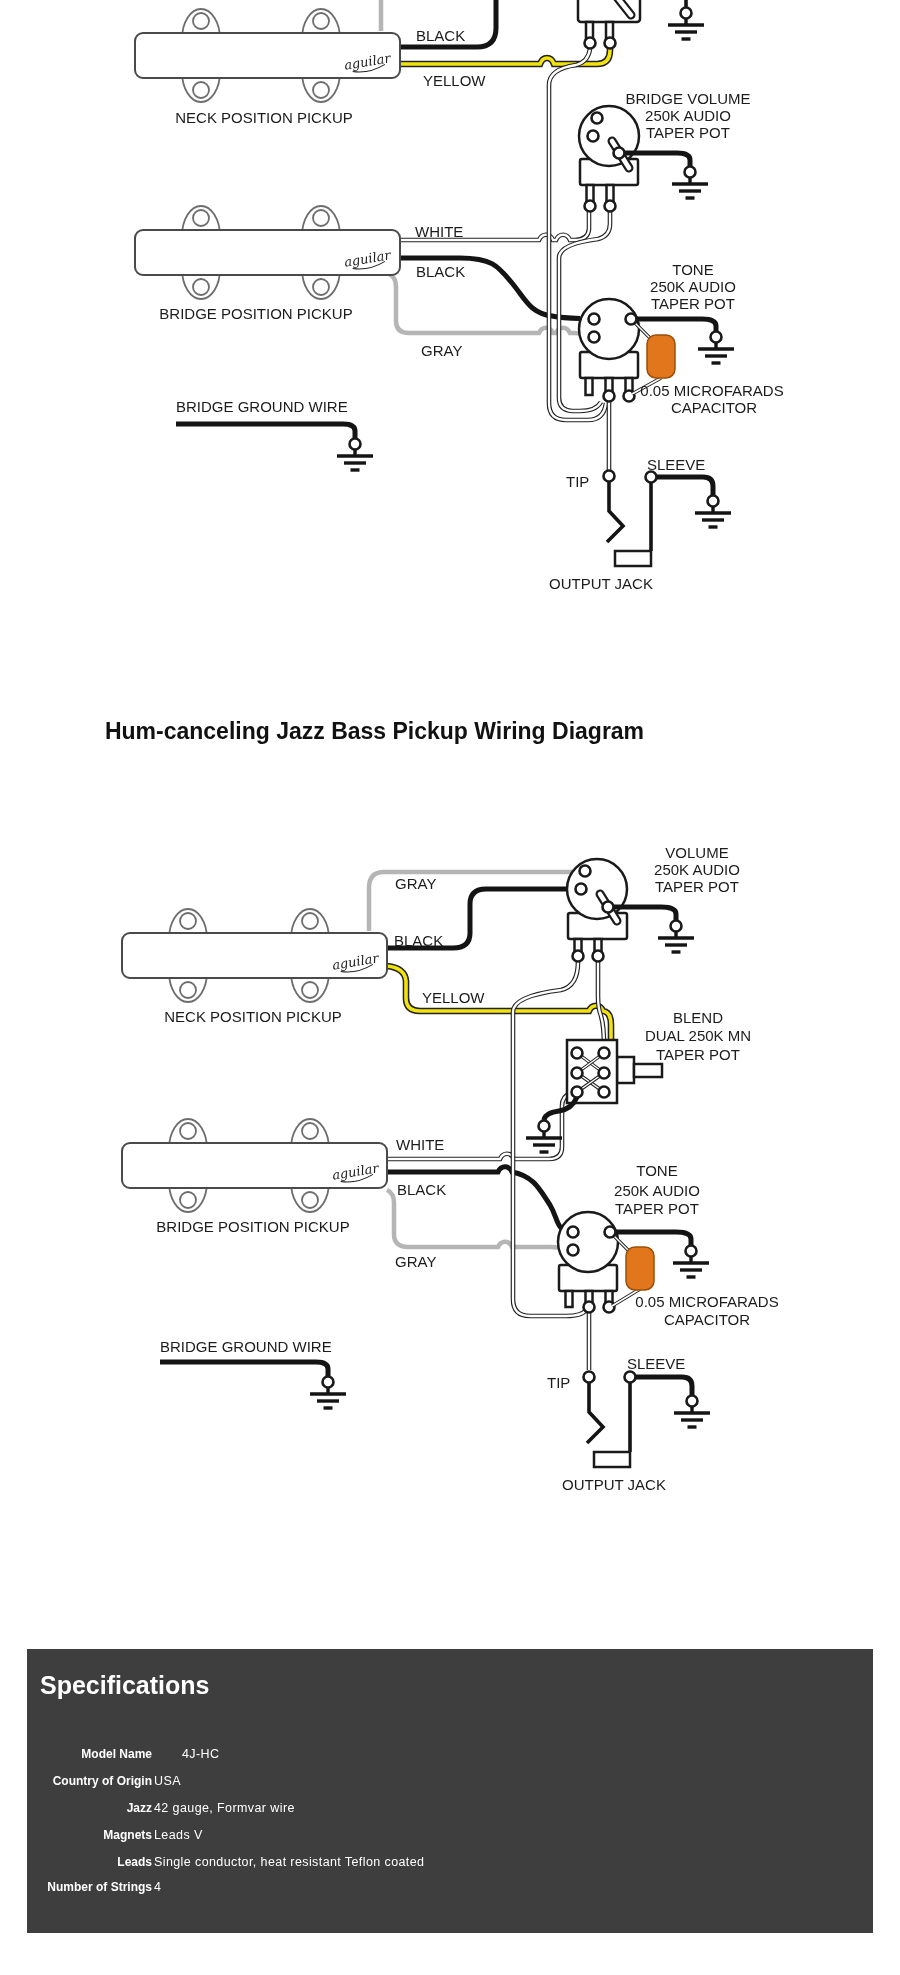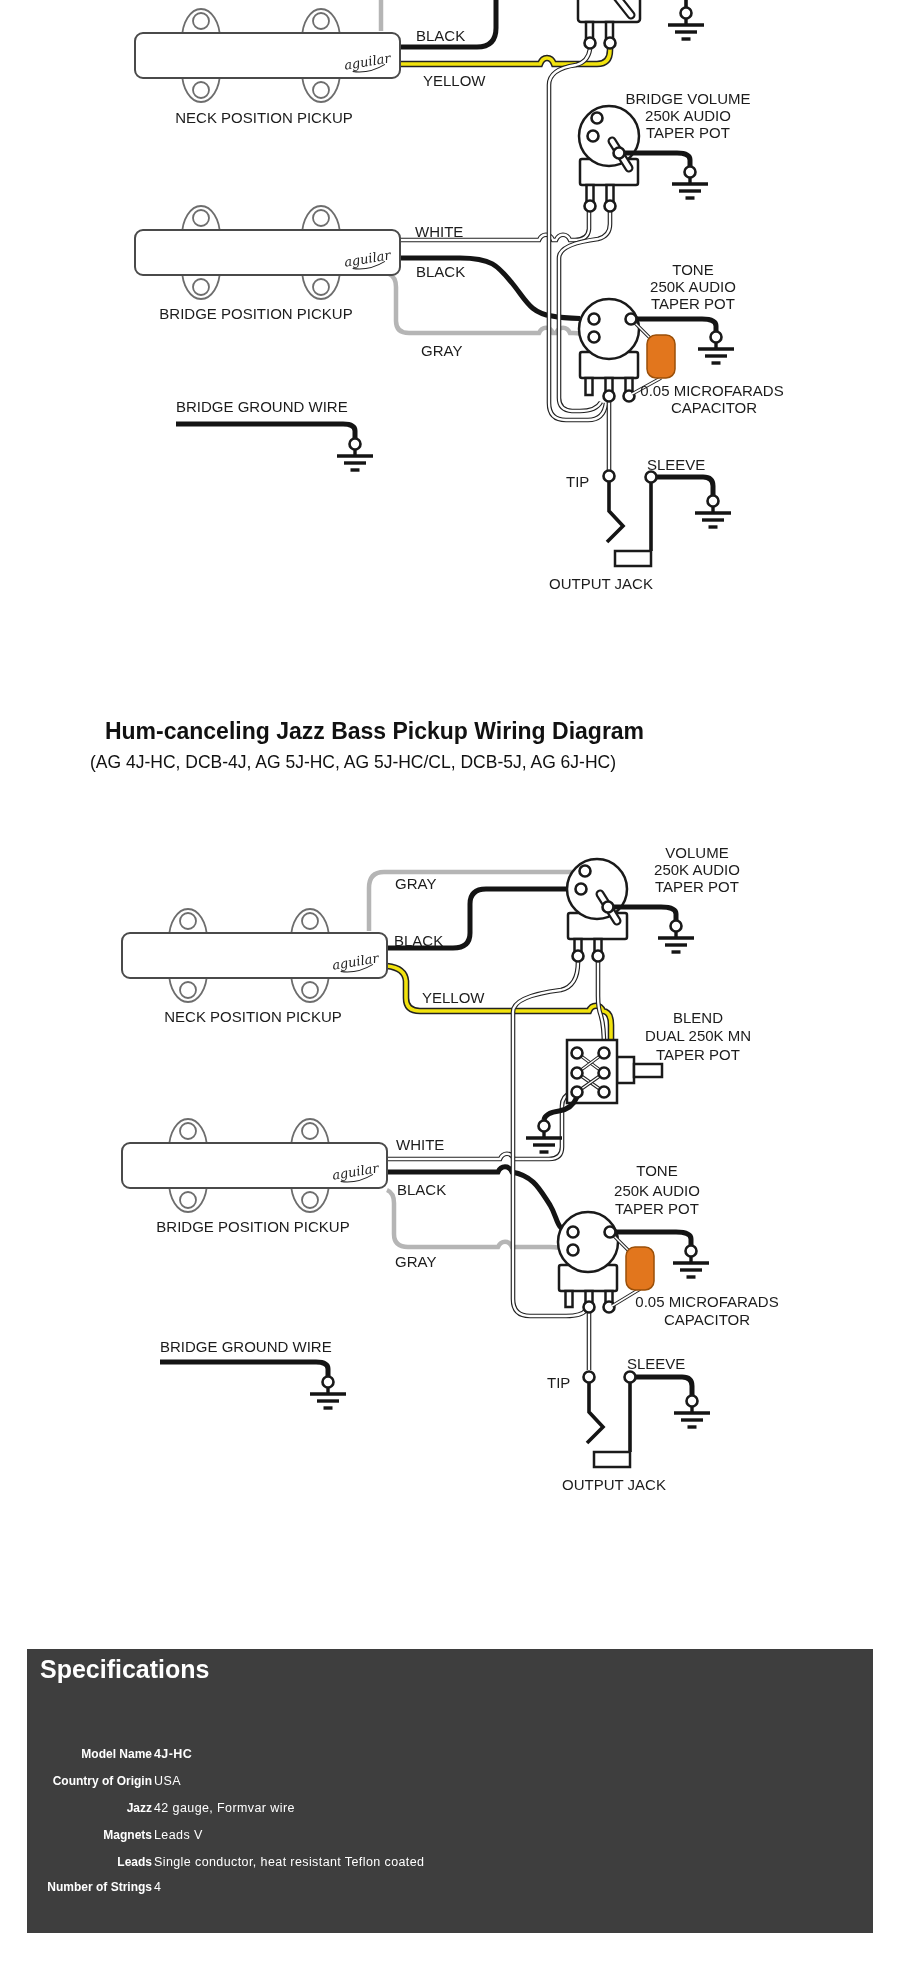--- a/index.html
+++ b/index.html
@@ -42,27 +42,27 @@
     color:#111;
   }
   .title-block .t{font-size:23px;font-weight:bold;line-height:31px;padding-left:43px;}
   .title-block .s{font-size:17.5px;margin-top:5px;}
 
   .specs{
     position:absolute;left:27px;top:1649px;width:846px;height:284px;
     background:var(--panel-bg,#3e3e3e);color:var(--panel-text,#ffffff);
   }
   .specs h2{
-    position:absolute;left:13px;top:6px;margin:0;
+    position:absolute;left:13px;top:22px;margin:0;
     font-size:25px;font-weight:bold;
   }
   .spec-row{position:absolute;left:0;width:100%;font-size:12px;}
   .spec-row .k{position:absolute;left:13px;width:112px;font-weight:bold;text-align:right;}
   .spec-row .v{position:absolute;left:127px;font-size:12.5px;letter-spacing:.4px;font-weight:normal;}
-  .spec-row.first .v{font-weight:bold;}
+  .spec-row.first .v{font-weight:normal;margin-left:28px;}
 </style>
 </head>
 <body>
 
 <svg id="diagram1" width="900" height="600" viewBox="0 0 900 600">
 
   <path class="wg" d="M381,0 V31"></path>
   <path class="wb" d="M400,47 H477 Q496,47 496,28 V0"></path>
   <path class="wy-o" d="M400,64 H540 C543,56 551,56 554,64 H597 Q610,64 610,50 V46"></path>
   <path class="wy" d="M400,64 H540 C543,56 551,56 554,64 H597 Q610,64 610,50 V46"></path>
@@ -220,21 +220,20 @@
   <text class="lbl" x="712" y="396" text-anchor="middle">0.05 MICROFARADS</text>
   <text class="lbl" x="714" y="413" text-anchor="middle">CAPACITOR</text>
   <text class="lbl" x="176" y="412">BRIDGE GROUND WIRE</text>
   <text class="lbl" x="566" y="487">TIP</text>
   <text class="lbl" x="647" y="470">SLEEVE</text>
   <text class="lbl" x="601" y="589" text-anchor="middle">OUTPUT JACK</text>
 </svg>
 
 <div class="title-block">
   <div class="t">Hum-canceling Jazz Bass Pickup Wiring Diagram</div>
-  <div class="s">(AG 4J-HC, DCB-4J, AG 5J-HC, AG 5J-HC/CL, DCB-5J, AG 6J-HC)</div>
 </div>
 
 <svg id="diagram2" width="900" height="680" viewBox="0 820 900 680">
 
   <path class="wg" d="M369,931 V888 Q369,872 384,872 H578"></path>
   <path class="wb" d="M387,948 H453 Q470,948 470,933 V904 Q470,889 486,889 H574"></path>
   <path class="wy-o" d="M387,966 Q405,968 406,981 V998 Q406,1011 420,1011 H589 C592,1004 600,1004 603,1011 Q611,1012 611,1025 V1057 Q611,1069 605,1071"></path>
   <path class="wy" d="M387,966 Q405,968 406,981 V998 Q406,1011 420,1011 H589 C592,1004 600,1004 603,1011 Q611,1012 611,1025 V1057 Q611,1069 605,1071"></path>
 
   <path class="hw-o" d="M387,1159 H500 C503,1152 511,1152 514,1159 H549 Q562,1159 562,1147 V1106 Q562,1096 571,1093"></path>

